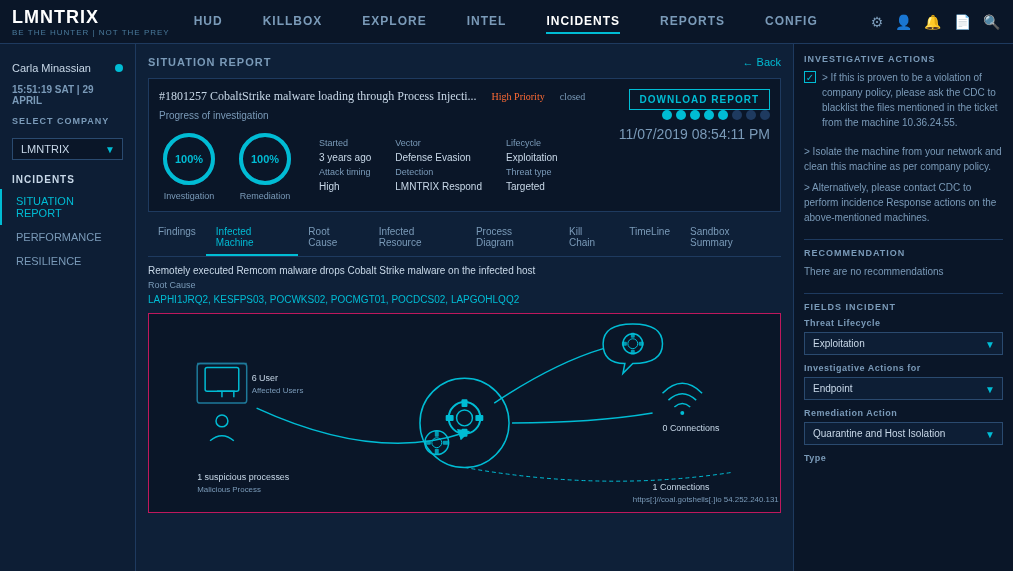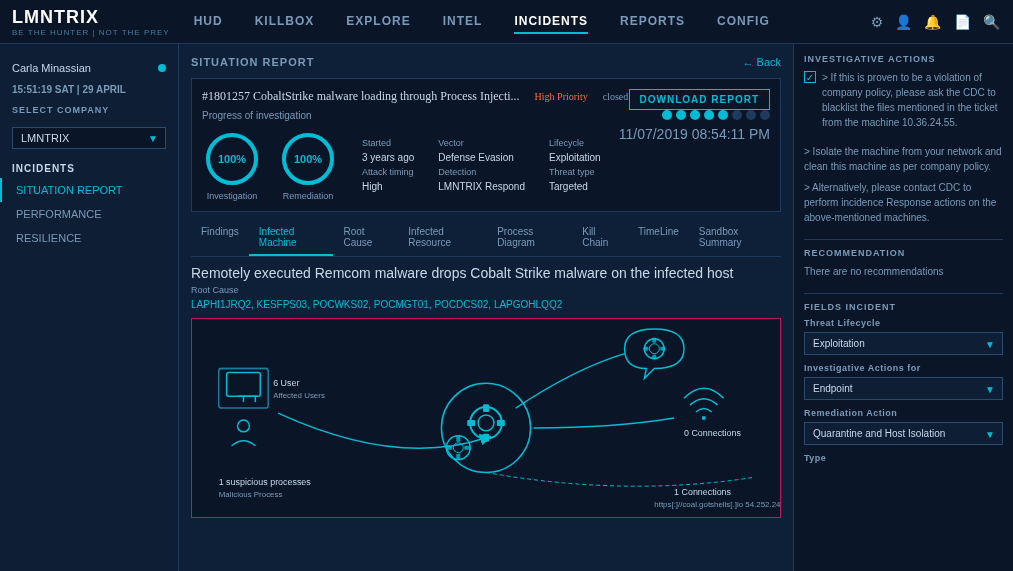--- a/index.html
+++ b/index.html
@@ -3,31 +3,31 @@
   <meta charset="utf-8">
   <style>
     * { box-sizing: border-box; margin: 0; padding: 0; }
     body { font-family: Arial, sans-serif; background: #0a1628; color: #c8d8e8; font-size: 12px; width: 1013px; height: 571px; overflow: hidden; }
 
     
     .top-nav { display: flex; align-items: center; background: #0a1628; border-bottom: 1px solid #1e3a5f; height: 44px; padding: 0 12px; }
     .logo { margin-right: 24px; }
     .logo-main { color: #ffffff; font-size: 18px; font-weight: 900; letter-spacing: 1px; }
     .logo-sub { color: #4a7a9b; font-size: 8px; display: block; letter-spacing: 1px; }
-    .nav-items { display: flex; gap: 32px; flex: 1; }
+    .nav-items { display: flex; gap: 40px; flex: 1; }
     .nav-item { color: #7a9ab8; font-size: 12px; font-weight: 600; letter-spacing: 1px; cursor: pointer; padding: 4px 0; text-decoration: none; }
     .nav-item.active { color: #ffffff; border-bottom: 2px solid #00bcd4; }
     .nav-icons { display: flex; gap: 12px; align-items: center; }
     .nav-icon { color: #7a9ab8; cursor: pointer; font-size: 14px; }
 
     
     .main-layout { display: flex; height: calc(571px - 44px); }
 
     
-    .sidebar { width: 179px; background: #0d1e35; border-right: 1px solid #1e3a5f; padding: 10px 0; flex-shrink: 0; }
+    .sidebar { width: 136px; background: #0d1e35; border-right: 1px solid #1e3a5f; padding: 10px 0; flex-shrink: 0; }
     .sidebar-user { padding: 8px 12px; display: flex; align-items: center; justify-content: space-between; }
     .sidebar-username { color: #c8d8e8; font-size: 11px; }
     .sidebar-dot { width: 8px; height: 8px; border-radius: 50%; background: #00bcd4; }
     .sidebar-time { padding: 2px 12px; color: #7a9ab8; font-size: 10px; font-weight: 600; }
     .sidebar-section-label { padding: 8px 12px; color: #7a9ab8; font-size: 9px; font-weight: 700; letter-spacing: 1px; text-transform: uppercase; }
     .sidebar-select-wrapper { position: relative; margin: 4px 12px; }
     .sidebar-select-wrapper select { width: 100%; background: #0a1628; border: 1px solid #2a4a6f; color: #c8d8e8; padding: 4px 8px; font-size: 11px; cursor: pointer; appearance: none; -webkit-appearance: none; }
     .sidebar-select-arrow { position: absolute; right: 8px; top: 50%; transform: translateY(-50%); color: #00bcd4; font-size: 10px; pointer-events: none; }
     .incidents-label { padding: 10px 12px 4px; color: #c8d8e8; font-size: 10px; font-weight: 700; letter-spacing: 1px; text-transform: uppercase; }
     .sidebar-nav-item { padding: 6px 16px; color: #7a9ab8; font-size: 11px; cursor: pointer; }
@@ -60,21 +60,21 @@
     .dot { width: 10px; height: 10px; border-radius: 50%; }
     .dot.filled { background: #00bcd4; }
     .dot.empty { background: #1e3a5f; }
 
     
     .tabs { display: flex; gap: 0; border-bottom: 1px solid #1e3a5f; margin-bottom: 8px; }
     .tab { padding: 6px 10px; font-size: 10px; color: #7a9ab8; cursor: pointer; }
     .tab.active { color: #00bcd4; border-bottom: 2px solid #00bcd4; }
 
     
-    .info-text { color: #c8d8e8; font-size: 14px; margin-bottom: 4px; }
+    .info-text { color: #c8d8e8; font-size: 10px; margin-bottom: 4px; }
     .info-sub { color: #7a9ab8; font-size: 9px; margin-bottom: 4px; }
     .machines-list { color: #00bcd4; font-size: 10px; margin-bottom: 8px; }
 
     
     .diagram { position: relative; height: 200px; background: #0a1628; border: 1px solid #be185d; }
     .diagram svg { width: 100%; height: 100%; }
 
     
     .right-panel { width: 220px; background: #0a1628; border-left: 1px solid #1e3a5f; padding: 10px; overflow-y: auto; flex-shrink: 0; }
     .panel-section { margin-bottom: 14px; }

